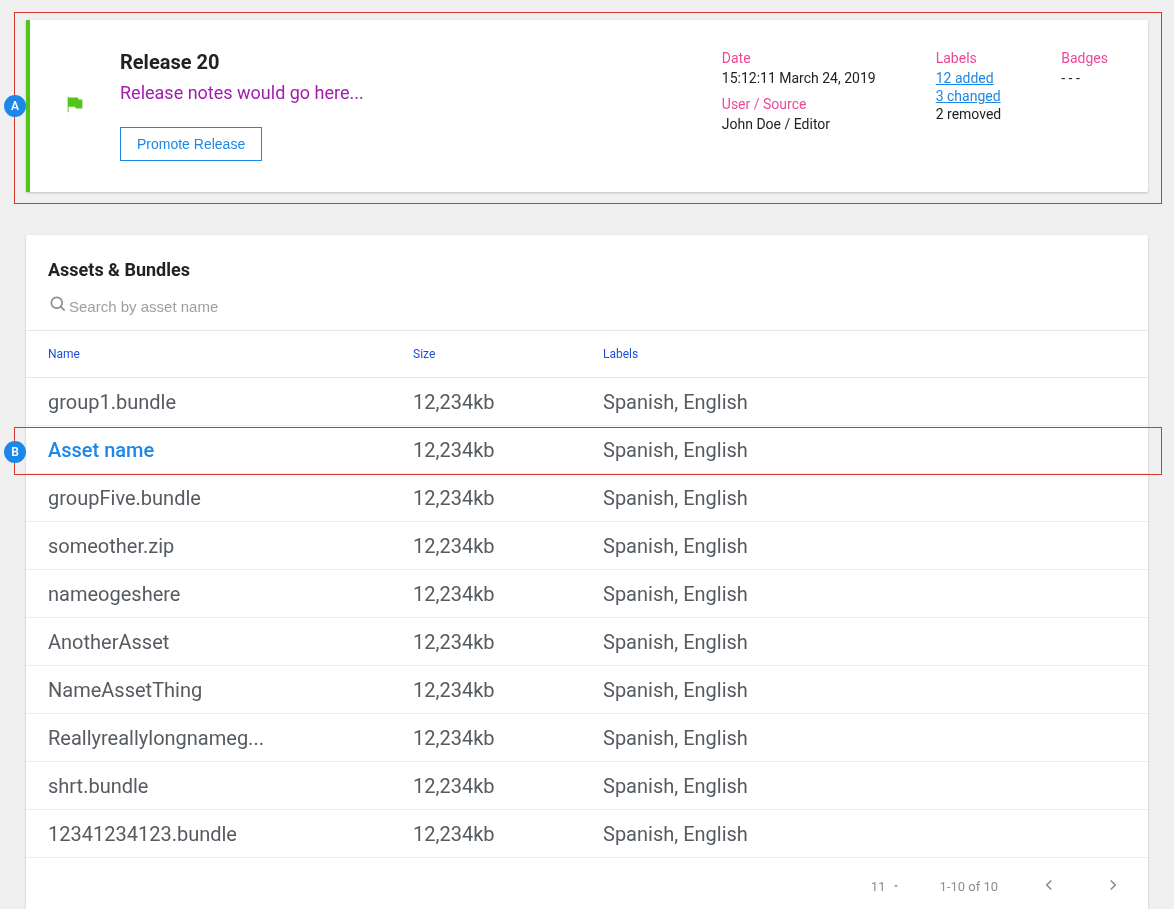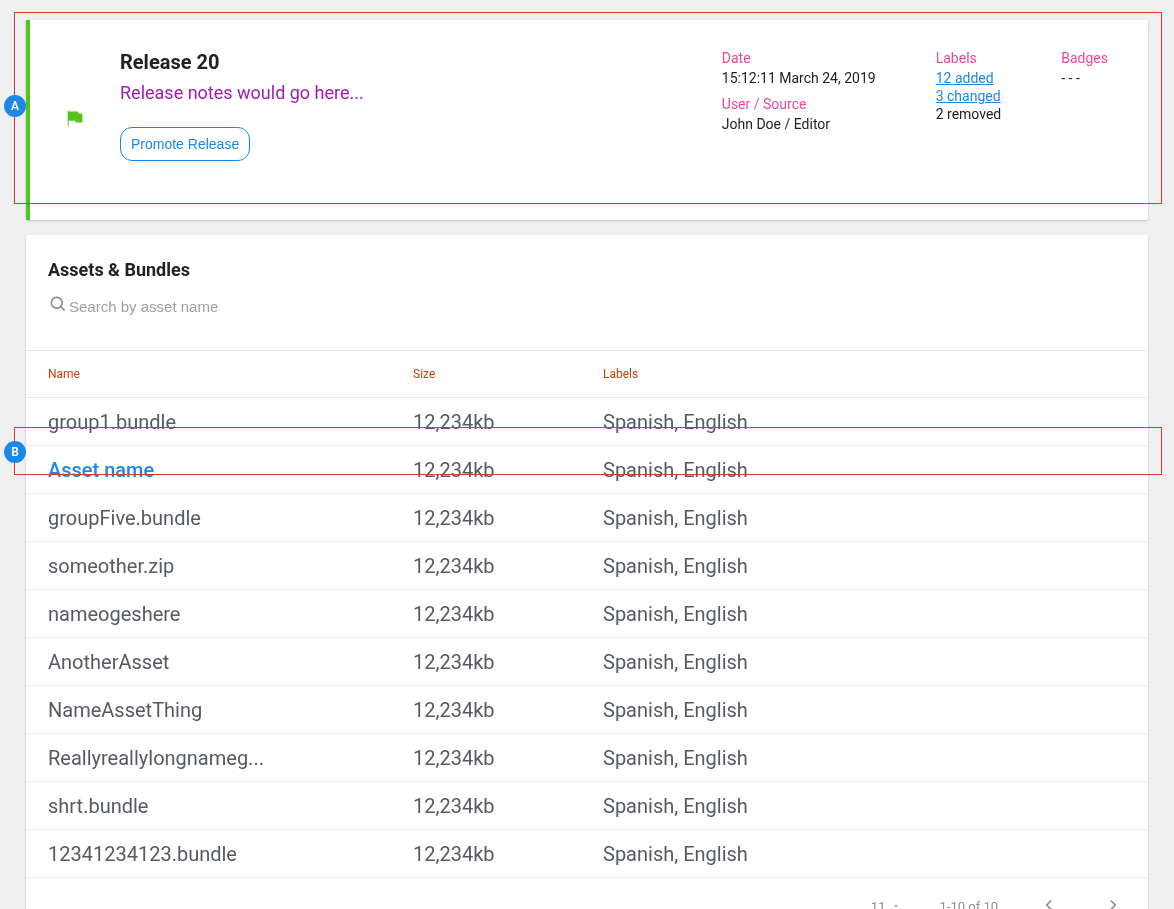--- a/index.html
+++ b/index.html
@@ -46,21 +46,21 @@
     border: 1px solid #d43a2f;
     pointer-events: none;
     z-index: 5;
   }
 
   .release-card {
     position: absolute;
     top: 20px;
     left: 26px;
     width: 1122px;
-    height: 200px;
+    height: 172px;
     background: #fff;
     box-shadow: 0 1px 3px rgba(0,0,0,0.12), 0 1px 2px rgba(0,0,0,0.08);
     border-radius: 2px;
     display: flex;
   }
   .release-accent {
     width: 4px;
     background: #53c41a;
     flex-shrink: 0;
   }
@@ -87,22 +87,22 @@
     color: #a21caf;
     margin-bottom: 24px;
   }
   .promote-btn {
     display: inline-block;
     border: 1px solid #1b87e6;
     color: #1b87e6;
     background: #fff;
     font-size: 14px;
     font-weight: 500;
-    padding: 8px 10px;
-    border-radius: 12px;
+    padding: 8px 16px;
+    border-radius: 0;
     cursor: pointer;
   }
   .release-meta {
     display: flex;
     gap: 60px;
     padding-top: 30px;
     padding-right: 40px;
   }
   .meta-col { font-size: 14px; }
   .meta-label { color: #ec4899; margin-bottom: 4px; }
@@ -145,22 +145,21 @@
 
   .table { width: 100%; }
   .thead {
     display: flex;
     padding: 0 22px;
     height: 48px;
     align-items: center;
     border-top: 1px solid #e6e6e6;
     border-bottom: 1px solid #e6e6e6;
     font-size: 12px;
-    color: #c2410c;
-    margin-top: 20px;
+    color: #1d4ed8;
   }
   .col-name { width: 365px; }
   .col-size { width: 190px; }
   .col-labels { flex: 1; }
   .trow {
     display: flex;
     padding: 0 22px;
     height: 48px;
     align-items: center;
     border-bottom: 1px solid #eee;

